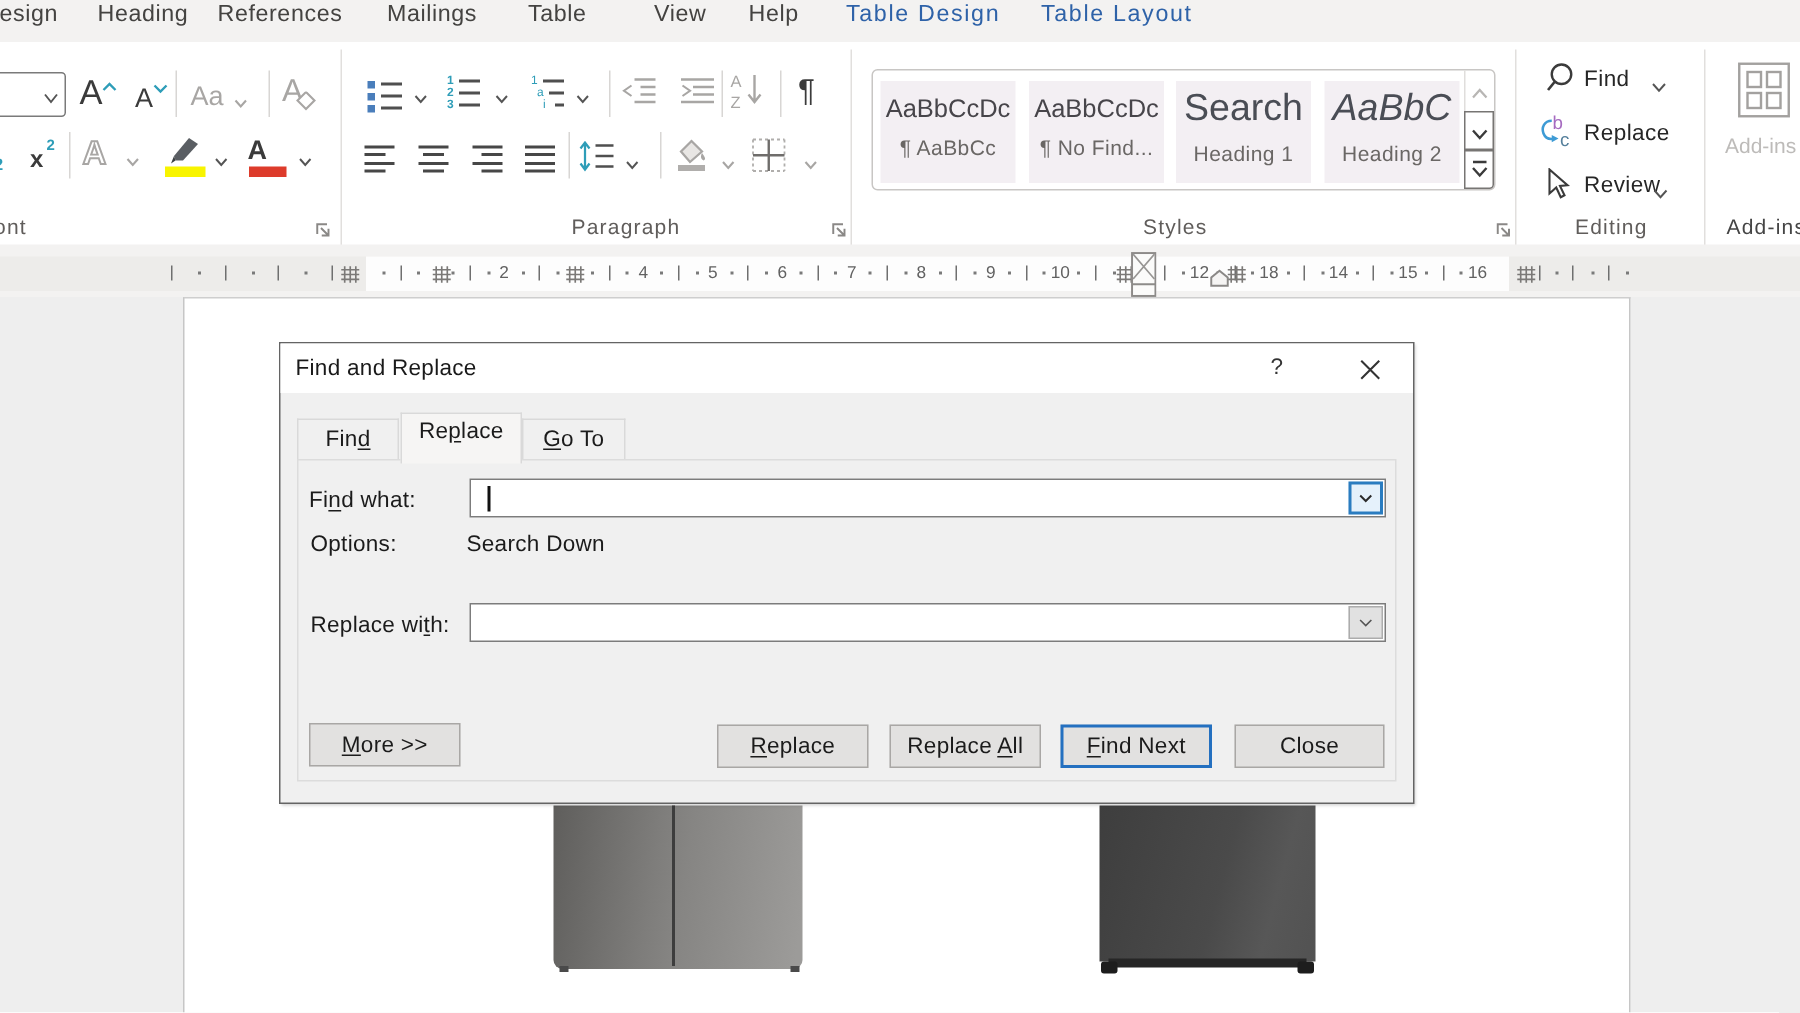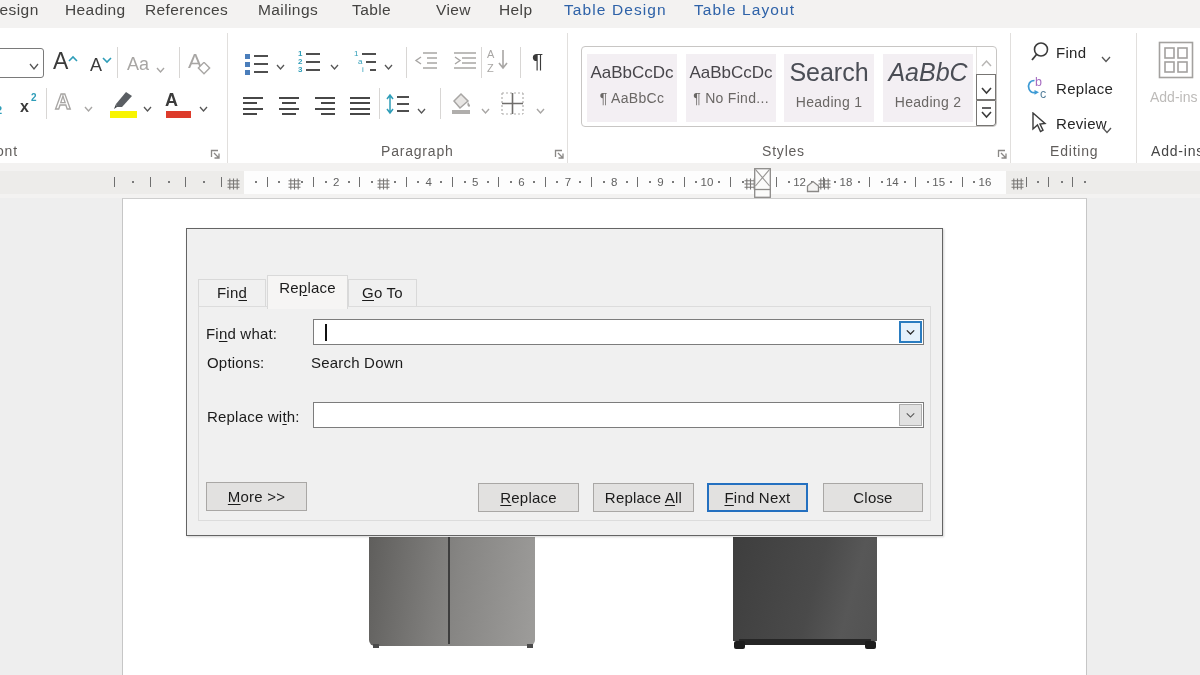--- a/index.html
+++ b/index.html
@@ -403,20 +403,27 @@
       <div style="position:absolute;left:404px;top:445px;width:6px;height:4px;background:#4a4a4a;"></div>
 
       <div style="position:absolute;left:610px;top:338px;width:144px;height:104px;background:linear-gradient(105deg,#3e3e3e,#4a4a4a 55%,#575757 78%,#525252);"></div>
       <div style="position:absolute;left:616px;top:440px;width:132px;height:6px;background:#262626;"></div>
       <div style="position:absolute;left:611px;top:442px;width:11px;height:8px;background:#1d1d1d;border-radius:2px;"></div>
       <div style="position:absolute;left:742px;top:442px;width:11px;height:8px;background:#1d1d1d;border-radius:2px;"></div>
     </div>
   </div>
 
   <div id="dialog">
+    <div id="dtitle">
+        <span>Find and Replace</span>
+      <span style="position:absolute;left:660px;top:7px;font-size:15px;color:#333;">?</span>
+      <svg style="position:absolute;left:719px;top:10px;" width="15" height="15" viewBox="0 0 15 15">
+          <path d="M1.5 1.5 L13.5 13.5 M13.5 1.5 L1.5 13.5" stroke="#333" stroke-width="1.4" fill="none"></path>
+        </svg>
+    </div>
     <div class="tab" style="left:11px;width:68px;">Fin<u>d</u></div>
     <div class="tab" id="tabactive" style="left:80px;width:81px;">Re<u>p</u>lace</div>
     <div class="tab" style="left:161px;width:69px;"><u>G</u>o To</div>
     <div id="dpane"></div>
     <div class="dlabel" style="left:19px;top:96px;">Fi<u>n</u>d what:</div>
     <div class="combo" style="left:126px;top:90px;width:611px;height:26px;">
       <div style="position:absolute;left:11px;top:4px;width:1.5px;height:17px;background:#111;"></div>
       <div class="cbtn focus"><svg width="100%" height="100%" viewBox="0 0 21 22">
             <path d="M6 9 L10.5 13.5 L15 9" stroke="#2b2b2b" stroke-width="1.6" fill="none"></path>
           </svg></div>

